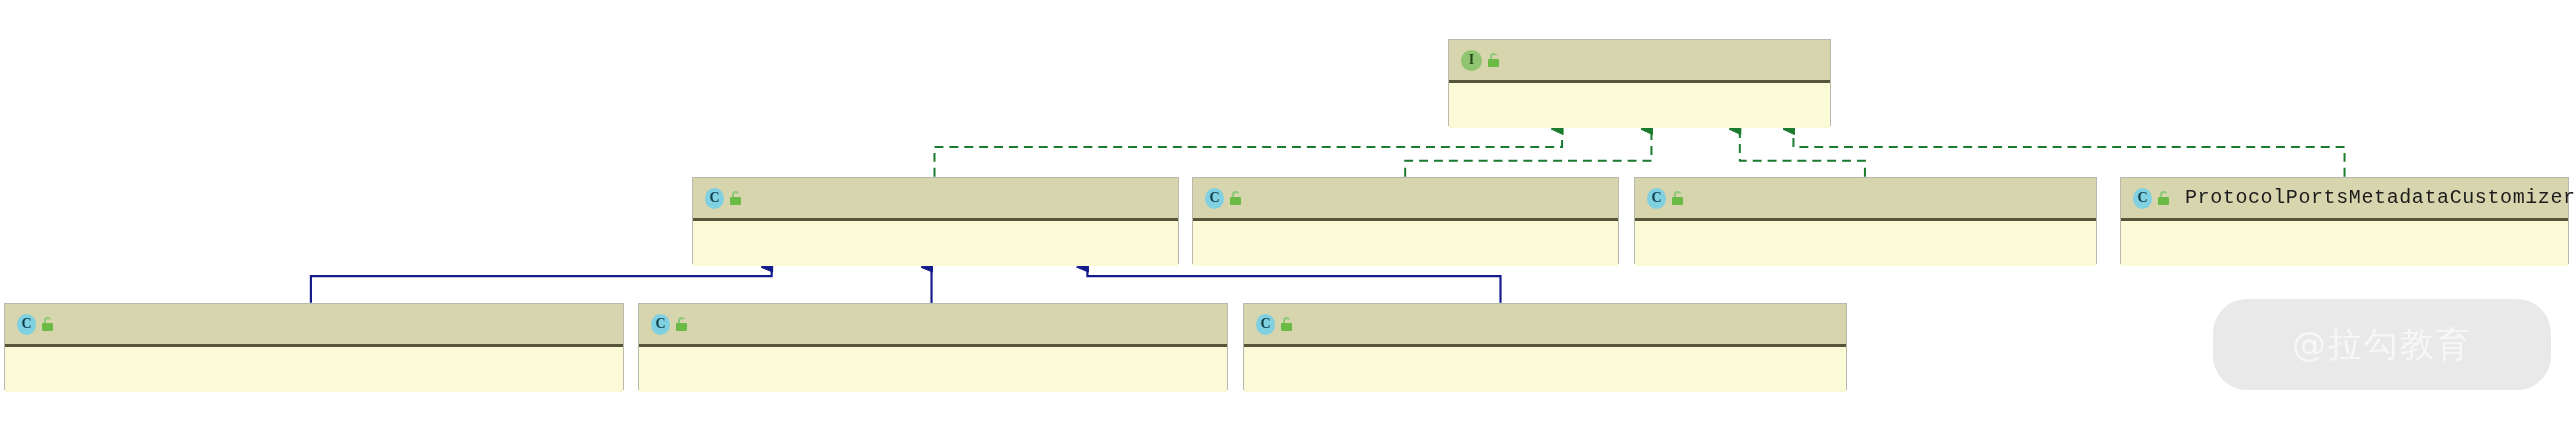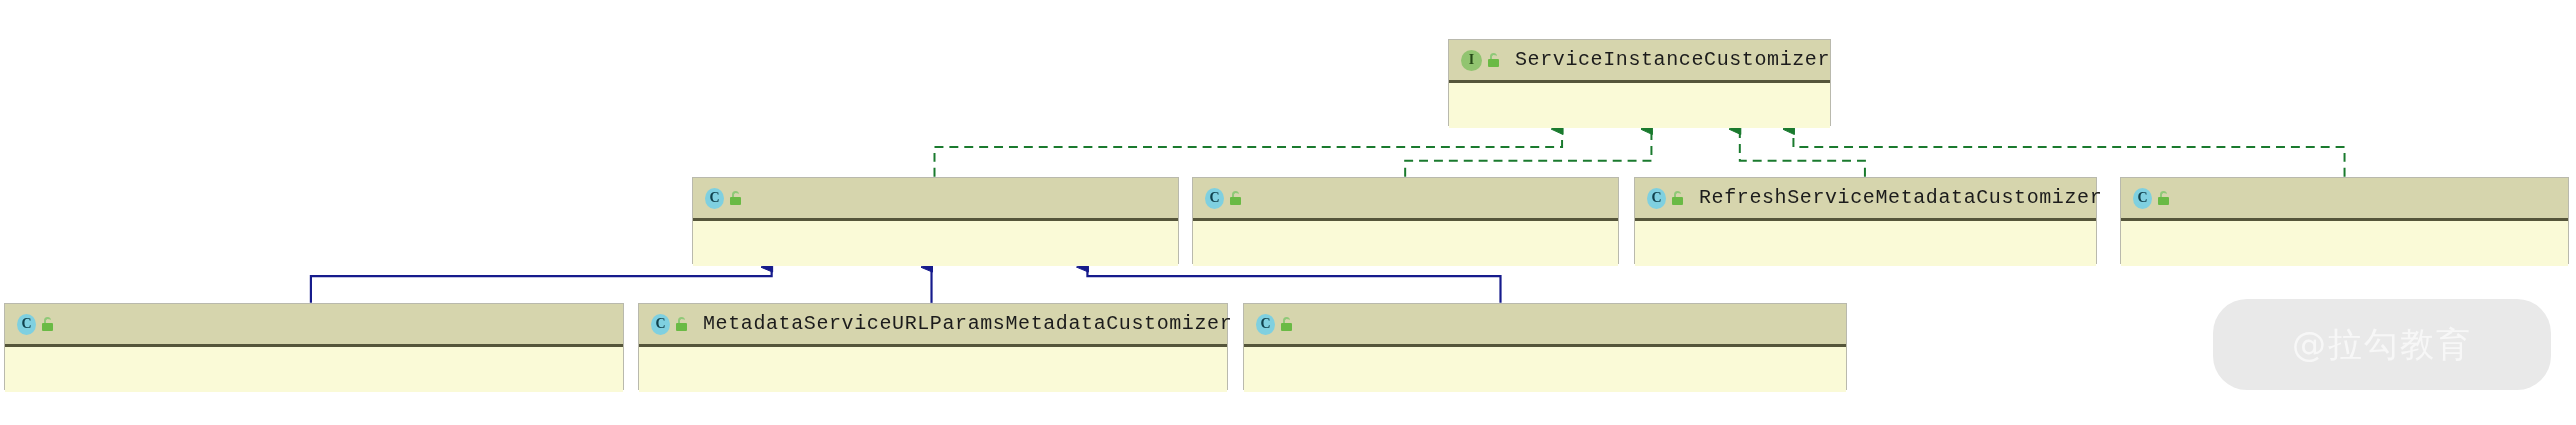--- a/index.html
+++ b/index.html
@@ -159,21 +159,20 @@
         <div class="node-header">
           <span class="ico">
             <span class="ico-kind iface">I</span>
           </span>
           <span style="display: inline-flex; align-items: center;">
             <span class="ico-lock">
               <span class="shackle"></span>
               <span class="body"></span>
             </span>
           </span>
-          <span class="node-title">ServiceInstanceCustomizer</span>
         </div>
         <div class="node-body"></div>
       </div>
       <div class="node" style="left: 692px; top: 177px; width: 487px; height: 87px;">
         <div class="node-header">
           <span class="ico">
             <span class="ico-kind cls">C</span>
           </span>
           <span style="display: inline-flex; align-items: center;">
             <span class="ico-lock">
@@ -202,35 +201,35 @@
         <div class="node-header">
           <span class="ico">
             <span class="ico-kind cls">C</span>
           </span>
           <span style="display: inline-flex; align-items: center;">
             <span class="ico-lock">
               <span class="shackle"></span>
               <span class="body"></span>
             </span>
           </span>
-          <span class="node-title">RefreshServiceMetadataCustomizer</span>
         </div>
         <div class="node-body"></div>
       </div>
       <div class="node" style="left: 2120px; top: 177px; width: 449px; height: 87px;">
         <div class="node-header">
           <span class="ico">
             <span class="ico-kind cls">C</span>
           </span>
           <span style="display: inline-flex; align-items: center;">
             <span class="ico-lock">
               <span class="shackle"></span>
               <span class="body"></span>
             </span>
           </span>
+          <span class="node-title">ProtocolPortsMetadataCustomizer</span>
         </div>
         <div class="node-body"></div>
       </div>
       <div class="node" style="left: 4px; top: 303px; width: 620px; height: 87px;">
         <div class="node-header">
           <span class="ico">
             <span class="ico-kind cls">C</span>
           </span>
           <span style="display: inline-flex; align-items: center;">
             <span class="ico-lock">
@@ -245,21 +244,20 @@
         <div class="node-header">
           <span class="ico">
             <span class="ico-kind cls">C</span>
           </span>
           <span style="display: inline-flex; align-items: center;">
             <span class="ico-lock">
               <span class="shackle"></span>
               <span class="body"></span>
             </span>
           </span>
-          <span class="node-title">MetadataServiceURLParamsMetadataCustomizer</span>
         </div>
         <div class="node-body"></div>
       </div>
       <div class="node" style="left: 1243px; top: 303px; width: 604px; height: 87px;">
         <div class="node-header">
           <span class="ico">
             <span class="ico-kind cls">C</span>
           </span>
           <span style="display: inline-flex; align-items: center;">
             <span class="ico-lock">

